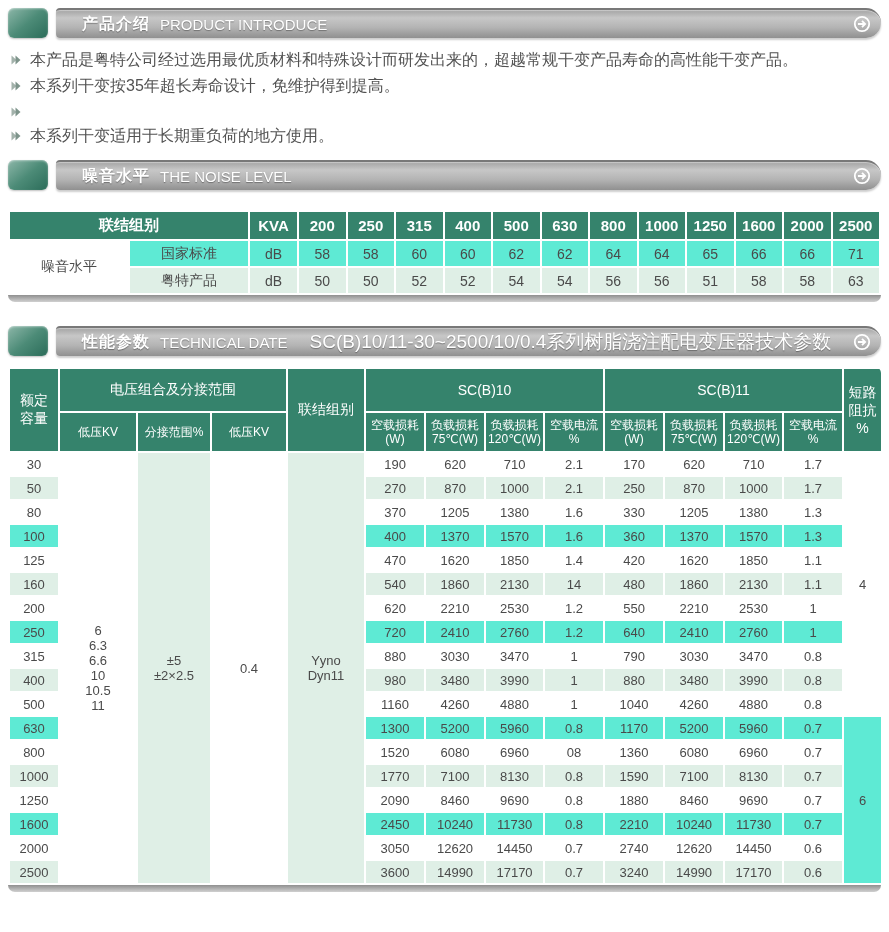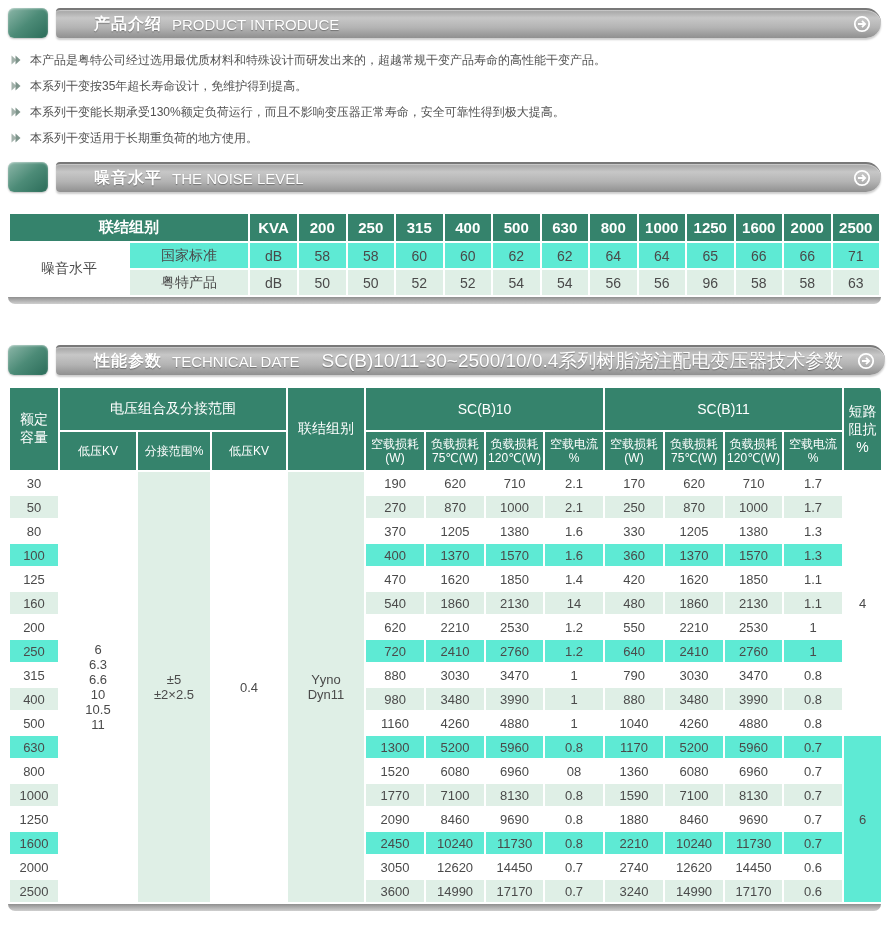--- a/index.html
+++ b/index.html
@@ -14,39 +14,39 @@
   .section-header { display: flex; align-items: flex-start; margin: 0 8px; }
   .accent-square {
     width: 40px; height: 30px; flex: none; margin-right: 8px;
     border-radius: 6px;
     background: linear-gradient(140deg, #8db7a9 0%, #4c8b77 50%, #2b6c59 100%);
     box-shadow: inset 0 1px 2px rgba(255,255,255,.45), 0 1px 2px rgba(0,0,0,.25);
   }
   .header-bar {
     position: relative; flex: 1; height: 30px;
     display: flex; align-items: center;
-    padding: 0 42px 0 38px;
+    padding: 0 42px 0 26px;
     border-radius: 4px 15px 15px 4px;
     border-top: 2px solid #787878;
     background: linear-gradient(180deg, #a3a3a3 0%, #c7c7c7 28%, #b4b4b4 62%, #909090 100%);
     box-shadow: inset 0 1px 1px rgba(255,255,255,.4), 0 2px 2px rgba(0,0,0,.2);
   }
   .header-bar .zh { color:#fff; font-size:16px; font-weight:bold; letter-spacing:1px;
                     text-shadow:0 1px 1px rgba(0,0,0,.35); white-space:nowrap; }
   .header-bar .en { color:#fff; font-size:15px; font-weight:normal; margin-left:10px;
                     text-shadow:0 1px 1px rgba(0,0,0,.35); white-space:nowrap; }
   .header-bar .sub { color:#fff; font-size:19px; font-weight:normal; margin-left:22px;
                      text-shadow:0 1px 1px rgba(0,0,0,.35); white-space:nowrap; overflow:hidden; }
   .arrow-circle { position:absolute; right:10px; top:50%; transform:translateY(-50%);
                   width:18px; height:18px; cursor:pointer; }
 
   
   .bullets { list-style:none; margin: 14px 8px 0 10px; }
   .bullets li { display:flex; align-items:flex-start; margin-bottom:10px;
-                font-size:12px; color:#525252; line-height:16px; }
+                font-size:16px; color:#525252; line-height:16px; }
   .bullets li svg { flex:none; margin: 2px 8px 0 0; }
 
   
   .tbl-wrap { margin: 0 8px; border-radius: 6px 6px 0 0; overflow: hidden; }
   table { border-collapse: collapse; table-layout: fixed; width: 873px; }
   th, td { border: 2px solid #fff; text-align: center; vertical-align: middle; overflow: hidden; }
   th { background: #35836c; color: #fff; }
   td { color: #4a4a4a; }
   .bg-white { background: #ffffff; }
   .bg-green { background: #dfefe6; }
@@ -62,21 +62,21 @@
   .noise-table th { height: 29px; font-size: 15px; font-weight: bold; }
   .noise-table td { height: 27px; font-size: 14px; }
 
   
   .tech-wrap { margin-top: 11px; }
   .tech-table thead tr.gr th { height: 44px; font-size: 14px; font-weight: normal; }
   .tech-table thead tr.sb th { height: 40px; font-size: 12px; font-weight: normal; line-height: 14px; }
   .tech-table td { height: 24px; font-size: 13px; line-height: 15px; }
 
   .spacer-s2 { margin-top: 16px; }
-  .spacer-s3 { margin-top: 41px; }
+  .spacer-s3 { margin-top: 24px; }
 </style>
 </head>
 <body>
 
 <div class="page">
 
   <div class="section-header">
     <div class="accent-square"></div>
     <div class="header-bar">
       <span class="zh">产品介绍</span>
@@ -103,21 +103,20 @@
           <path d="M1.5 1.5 L6.5 6 L1.5 10.5 Z" fill="#a3b2ab"></path>
           <path d="M5.5 1.5 L10.5 6 L5.5 10.5 Z" fill="#7e948b"></path>
         </svg>
         <span>本系列干变按35年超长寿命设计，免维护得到提高。</span>
       </li>
       <li>
         <svg width="12" height="12" viewBox="0 0 12 12">
           <path d="M1.5 1.5 L6.5 6 L1.5 10.5 Z" fill="#a3b2ab"></path>
           <path d="M5.5 1.5 L10.5 6 L5.5 10.5 Z" fill="#7e948b"></path>
         </svg>
-        <span>本系列干变能长期承受130%额定负荷运行，而且不影响变压器正常寿命，安全可靠性得到极大提高。</span>
       </li>
       <li>
         <svg width="12" height="12" viewBox="0 0 12 12">
           <path d="M1.5 1.5 L6.5 6 L1.5 10.5 Z" fill="#a3b2ab"></path>
           <path d="M5.5 1.5 L10.5 6 L5.5 10.5 Z" fill="#7e948b"></path>
         </svg>
         <span>本系列干变适用于长期重负荷的地方使用。</span>
       </li>
     </ul>
 
@@ -182,21 +181,21 @@
             <td class="bg-green">粤特产品</td>
             <td class="bg-green">dB</td>
             <td class="bg-green">50</td>
             <td class="bg-green">50</td>
             <td class="bg-green">52</td>
             <td class="bg-green">52</td>
             <td class="bg-green">54</td>
             <td class="bg-green">54</td>
             <td class="bg-green">56</td>
             <td class="bg-green">56</td>
-            <td class="bg-green">96</td>
+            <td class="bg-green">51</td>
             <td class="bg-green">58</td>
             <td class="bg-green">58</td>
             <td class="bg-green">63</td>
           </tr>
         </tbody>
     </table>
   </div>
   <div class="table-shadow"></div>
 
   <div class="section-header spacer-s3">

